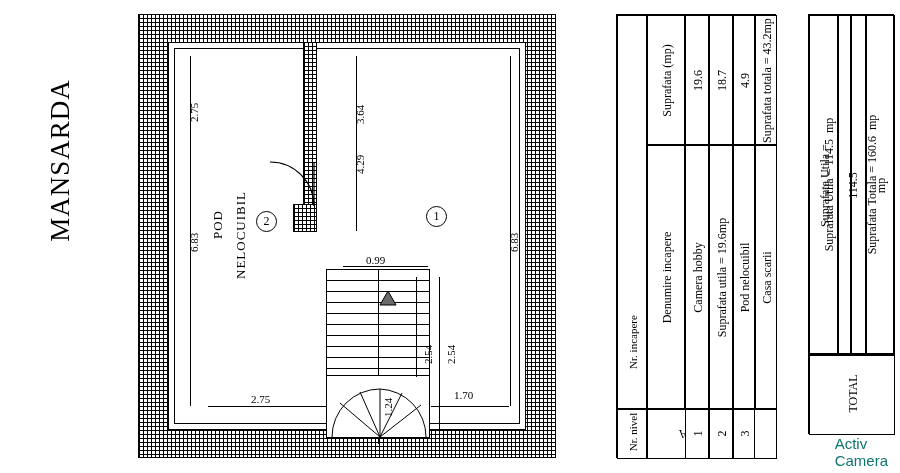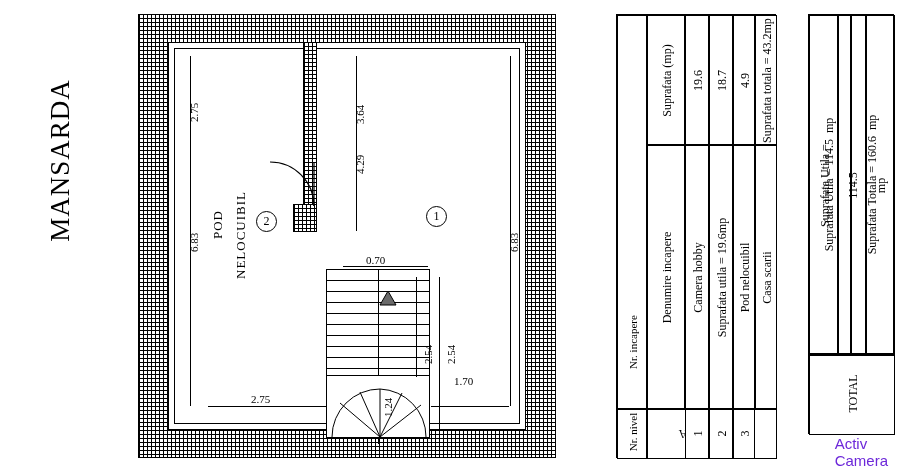--- a/index.html
+++ b/index.html
@@ -80,21 +80,21 @@
     transform-origin:center center;
     white-space:nowrap;
     font-size:12px;
     text-align:center;
   }
   .rotsm{font-size:11px;}
 
   
   #watermark{
     position:absolute;right:12px;bottom:4px;
-    color:#6d28d9;font-size:15px;font-family:"Liberation Sans", sans-serif;
+    color:#0f766e;font-size:15px;font-family:"Liberation Sans", sans-serif;
     line-height:17px;text-align:left;
   }
 </style>
 </head>
 <body>
 
 <div class="page">
 
   <div id="floor-title">MANSARDA</div>
 
@@ -127,27 +127,27 @@
     <div class="pline" style="left:52px;top:42px;width:1px;height:350px;"></div>
     <div class="dim vert" style="left:50px;top:238px;">6.83</div>
 
     <div class="pline" style="left:372px;top:42px;width:1px;height:350px;"></div>
     <div class="dim vert" style="left:370px;top:238px;">6.83</div>
 
     <div class="pline" style="left:218px;top:42px;width:1px;height:175px;"></div>
     <div class="dim vert" style="left:216px;top:160px;">4.29</div>
 
     <div class="pline" style="left:205px;top:252px;width:85px;height:1px;"></div>
-    <div class="dim" style="left:228px;top:240px;">0.70</div>
+    <div class="dim" style="left:228px;top:240px;">0.99</div>
 
     <div class="pline" style="left:70px;top:392px;width:120px;height:1px;"></div>
     <div class="dim" style="left:113px;top:379px;">2.75</div>
 
     <div class="pline" style="left:293px;top:392px;width:78px;height:1px;"></div>
-    <div class="dim" style="left:316px;top:361px;text-align:right;">1.70</div>
+    <div class="dim" style="left:316px;top:375px;text-align:right;">1.70</div>
 
     <div class="roomlabel" style="left:72px;top:225px;">POD</div>
     <div class="roomlabel" style="left:95px;top:265px;">NELOCUIBIL</div>
 
     <div class="circnum" style="left:118px;top:197px;">2</div>
     <div class="circnum" style="left:288px;top:192px;">1</div>
     <div class="circnum" style="left:228px;top:399px;">3</div>
 
     <div id="stairs">
 

